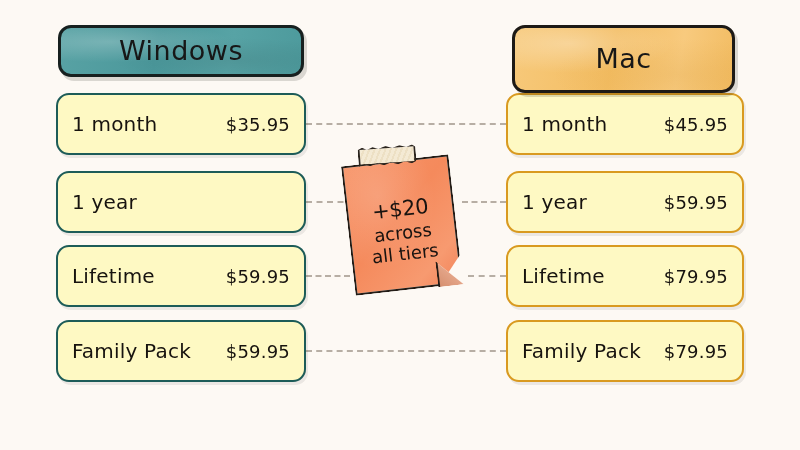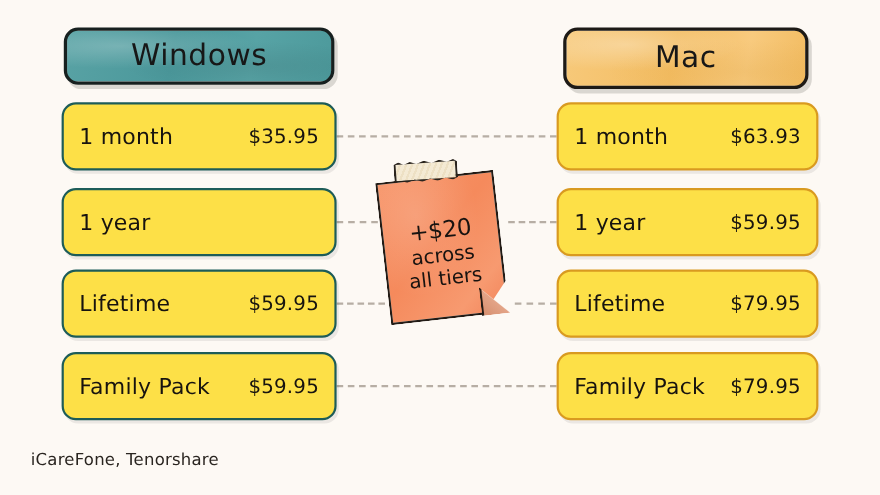--- a/index.html
+++ b/index.html
@@ -52,34 +52,34 @@
   #header-windows {
     left: 58px; top: 25px; width: 246px; height: 52px;
     background:
       radial-gradient(ellipse at 20% 30%, rgba(255,255,255,.22) 0%, rgba(255,255,255,0) 45%),
       radial-gradient(ellipse at 72% 70%, rgba(0,0,0,.08) 0%, rgba(0,0,0,0) 50%),
       linear-gradient(100deg, #58a2a4 0%, #4b989b 40%, #57a3a5 70%, #4d9a9c 100%);
     border: 3px solid #17201f;
     box-shadow: 3px 4px 0 rgba(40,35,30,0.16);
   }
   #header-mac {
-    left: 512px; top: 25px; width: 223px; height: 56px;
+    left: 512px; top: 25px; width: 223px; height: 68px;
     background:
       radial-gradient(ellipse at 25% 25%, rgba(255,255,255,.3) 0%, rgba(255,255,255,0) 45%),
       radial-gradient(ellipse at 75% 75%, rgba(196,130,20,.12) 0%, rgba(196,130,20,0) 55%),
       linear-gradient(100deg, #f7c97a 0%, #f3bd63 45%, #f8ca7e 75%, #f2bc62 100%);
     border: 3px solid #1d1a16;
     box-shadow: 3px 4px 0 rgba(40,35,30,0.16);
   }
 
   
   .row-card {
     position: absolute;
     box-sizing: border-box;
-    background: #fde047;
+    background: #fef9c3;
     border-radius: 13px;
     display: flex;
     align-items: center;
     z-index: 2;
     text-align: center;
   }
   .row-card.win {
     border: 2.5px solid #1d5c58;
     box-shadow: 2px 3px 0 rgba(60,55,50,0.09);
   }
@@ -214,21 +214,21 @@
     <span class="tier">Lifetime</span>
     <span class="price">$59.95</span>
   </div>
   <div class="row-card win" style="left:56px; top:320px; width:250px; height:62px;">
     <span class="tier">Family Pack</span>
     <span class="price">$59.95</span>
   </div>
 
   <div class="row-card mac" style="left:506px; top:93px; width:238px; height:62px;">
     <span class="tier">1 month</span>
-    <span class="price">$63.93</span>
+    <span class="price">$45.95</span>
   </div>
   <div class="row-card mac" style="left:506px; top:171px; width:238px; height:62px;">
     <span class="tier">1 year</span>
     <span class="price">$59.95</span>
   </div>
   <div class="row-card mac" style="left:506px; top:245px; width:238px; height:62px;">
     <span class="tier">Lifetime</span>
     <span class="price">$79.95</span>
   </div>
   <div class="row-card mac" style="left:506px; top:320px; width:238px; height:62px;">
@@ -240,15 +240,14 @@
     <div class="note-body"></div>
     <div class="note-fold"></div>
     <div class="note-text">
       <span class="note-line-1">+$20</span>
       <span class="note-line-2">across</span>
       <span class="note-line-3">all tiers</span>
     </div>
   </div>
   <div id="note-tape"></div>
 
-  <div id="footer-caption">iCareFone, Tenorshare</div>
 
 </div>
 
 </body></html>

